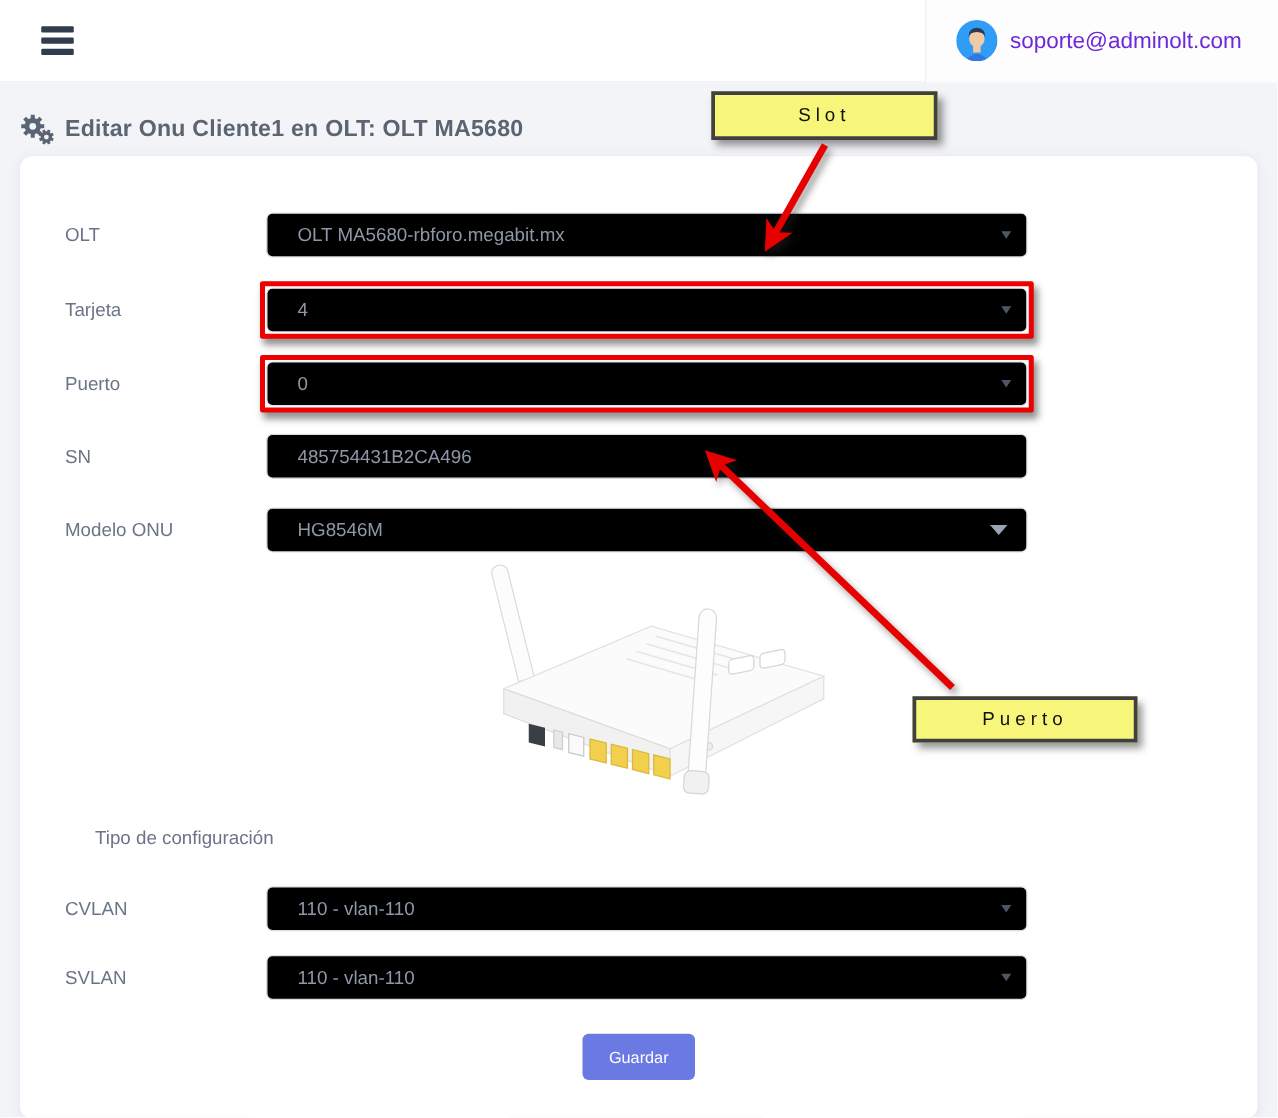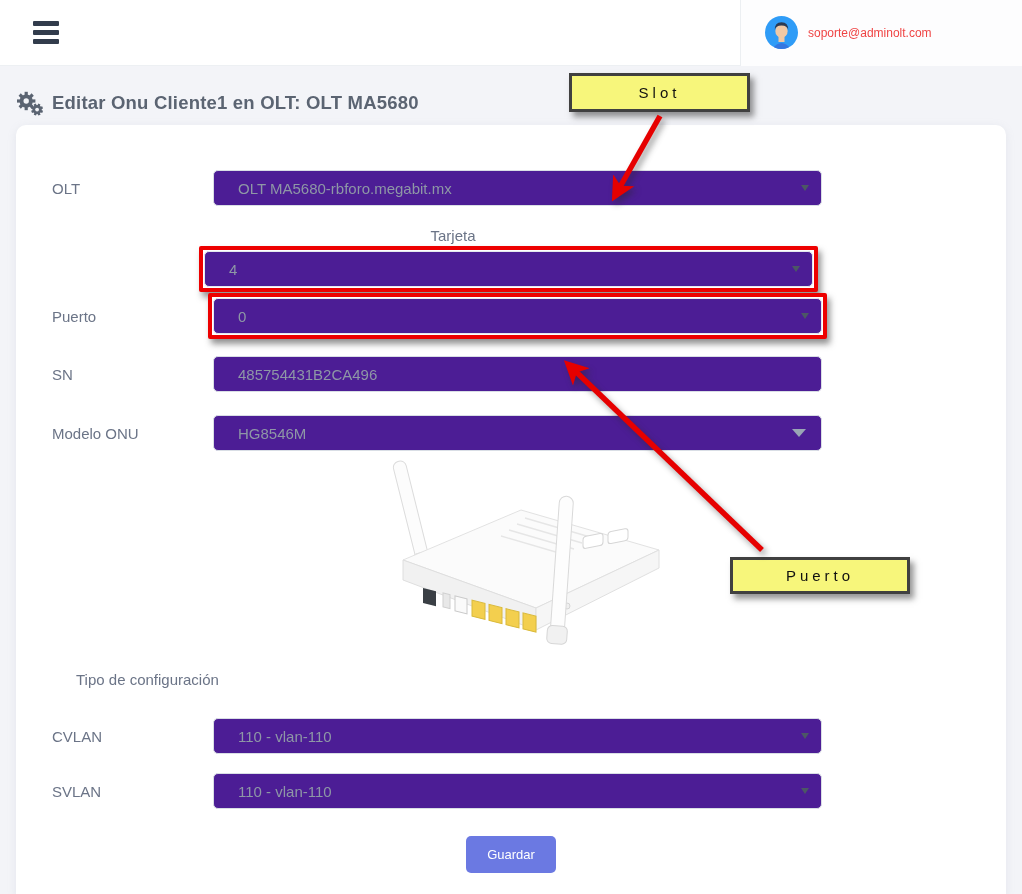--- a/index.html
+++ b/index.html
@@ -16,40 +16,40 @@
     display:flex; align-items:center; justify-content:space-between;
   }
   .burger { margin-left:33px; width:26px; cursor:pointer; }
   .burger span { display:block; width:26px; height:5px; background:#323c4c; border-radius:1px; margin-bottom:4px; }
   .burger span:last-child { margin-bottom:0; }
   .userbox {
     height:66px; display:flex; align-items:center; gap:10px;
     padding:0 26px 0 24px; border-left:1px solid #eceff2; background:#fdfdfe;
     min-width:282px; cursor:pointer;
   }
-  .user-email { color:#ef4444; font-size:12px; }
+  .user-email { color:#6d28d9; font-size:18px; }
 
   
   .page-head {
     margin:24px 0 9px 16px; height:26px;
     display:flex; align-items:center; gap:9px;
   }
   .page-title { color:#5b6472; font-size:18.5px; font-weight:bold; letter-spacing:.2px; }
 
   
   .card {
     margin:0 16px; background:#ffffff; border-radius:10px;
     box-shadow:0 2px 10px rgba(140,150,170,.14);
     padding:45px 36px 30px 36px; min-height:770px;
   }
   .frow { display:flex; align-items:center; }
   .frow .flabel { width:161px; color:#6b7487; font-size:15px; line-height:21px; padding-right:14px; }
   .control { width:609px; position:relative; }
   .selectbox, .textbox {
-    width:100%; height:36px; background:#4c1d95;
+    width:100%; height:36px; background:#000000;
     border:1px solid #d9dee5; border-radius:5px;
     display:flex; align-items:center; padding:0 24px;
     color:#8e97a6; font-size:15px;
   }
   input.textbox { font-family:"Liberation Sans", sans-serif; outline:none; }
   .caret {
     position:absolute; right:13px; top:15px; width:0; height:0;
     border-left:4.5px solid transparent; border-right:4.5px solid transparent;
     border-top:6px solid #4c5765;
   }
@@ -60,21 +60,21 @@
   }
   
   .redwrap {
     width:619px; margin-left:-5px; border:4px solid #ed0000; border-radius:2px;
     padding:1px; background:#fff;
     box-shadow:3px 5px 6px rgba(55,55,55,.55);
   }
   .redwrap .selectbox { border-color:#e4e8ee; }
 
   
-  .mb-olt{margin-bottom:19px;} .mb-tar{margin-bottom:1px;flex-direction:column;} .mb-pue{margin-bottom:17px;}
+  .mb-olt{margin-bottom:19px;} .mb-tar{margin-bottom:13px;} .mb-pue{margin-bottom:17px;}
   .mb-sn{margin-bottom:23px;} .mb-mod{margin-bottom:7px;}
   .mb-tipo{margin-bottom:28px;margin-left:24px;} .mb-cvlan{margin-bottom:19px;} .mb-svlan{margin-bottom:27px;}
 
   
   .onu-wrap { display:flex; justify-content:center; margin-bottom:16px; }
 
   
   .btnrow { display:flex; justify-content:center; }
   .btn { height:37px; font-size:13px; border:none; border-radius:5px; padding:0 21px; cursor:pointer; font-family:"Liberation Sans", sans-serif; }
   .btn-save { background:#6b79e2; color:#ffffff; }

